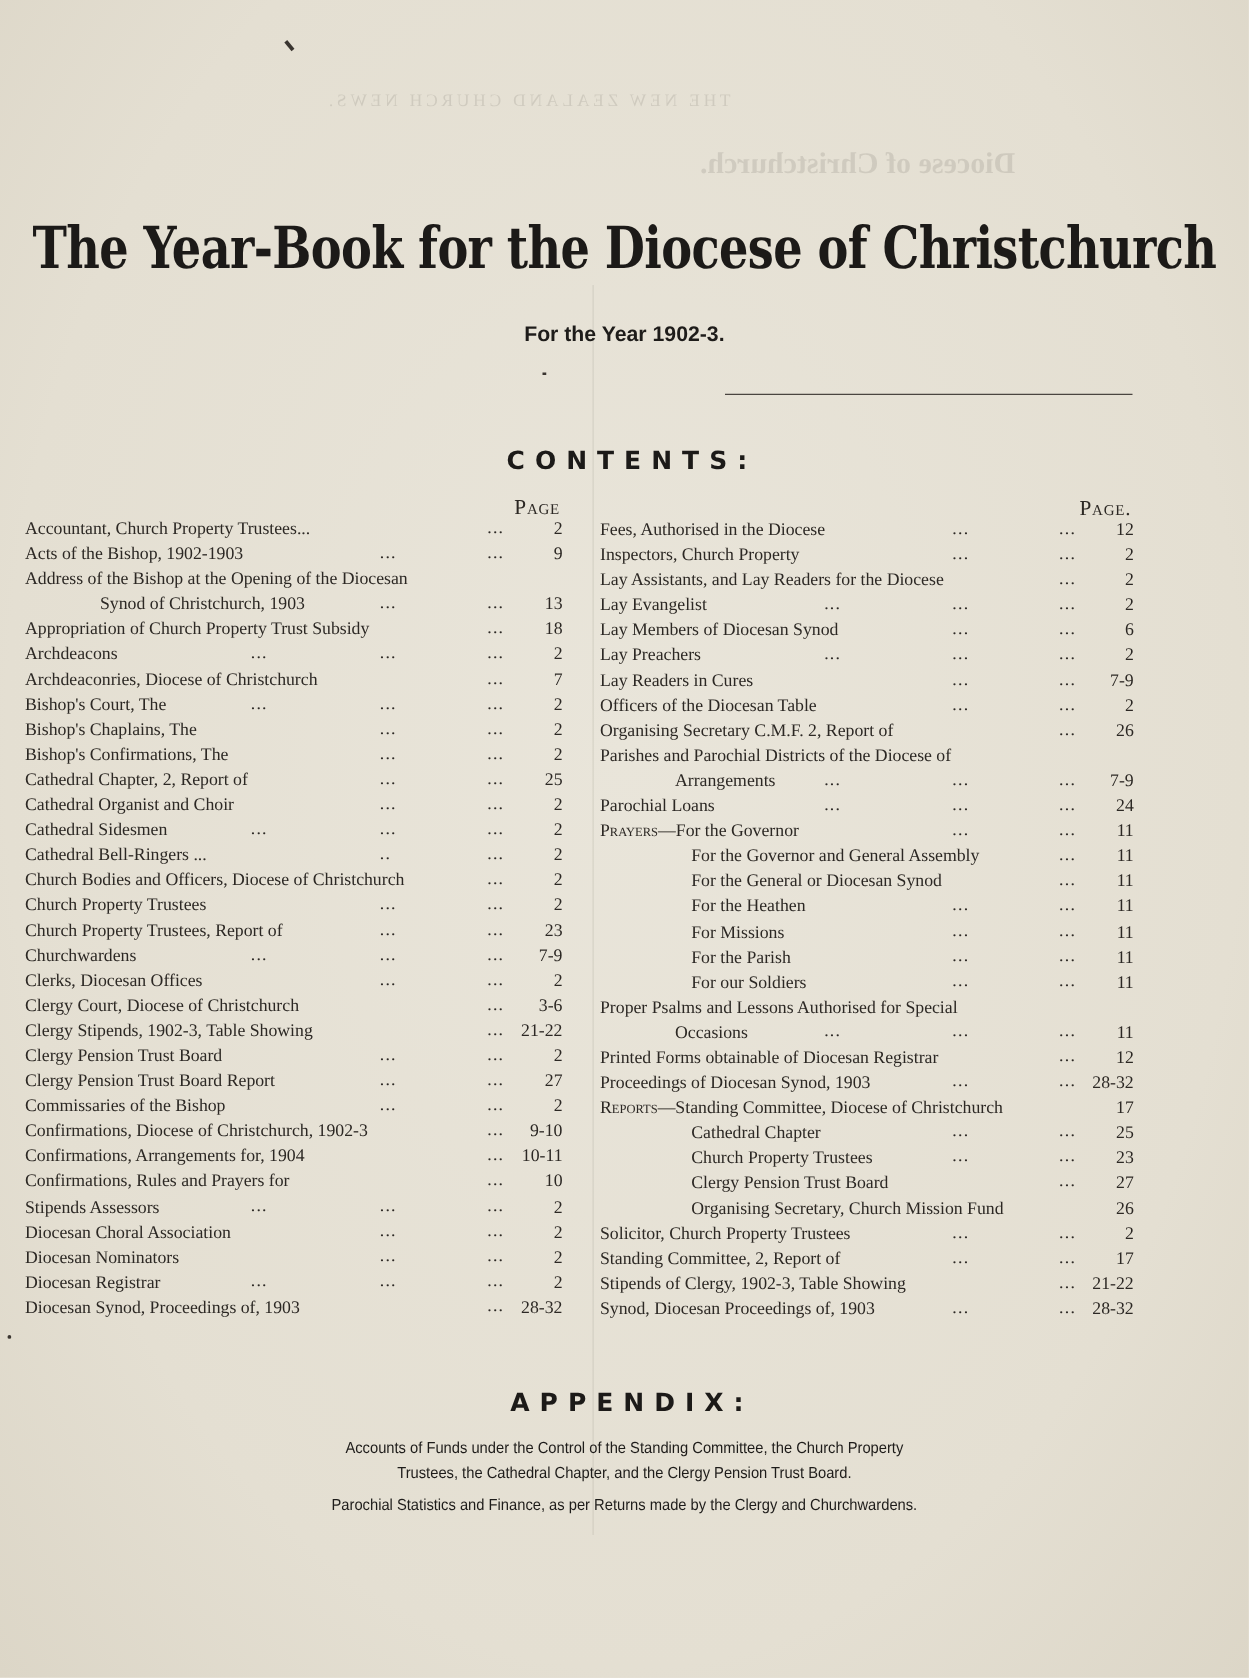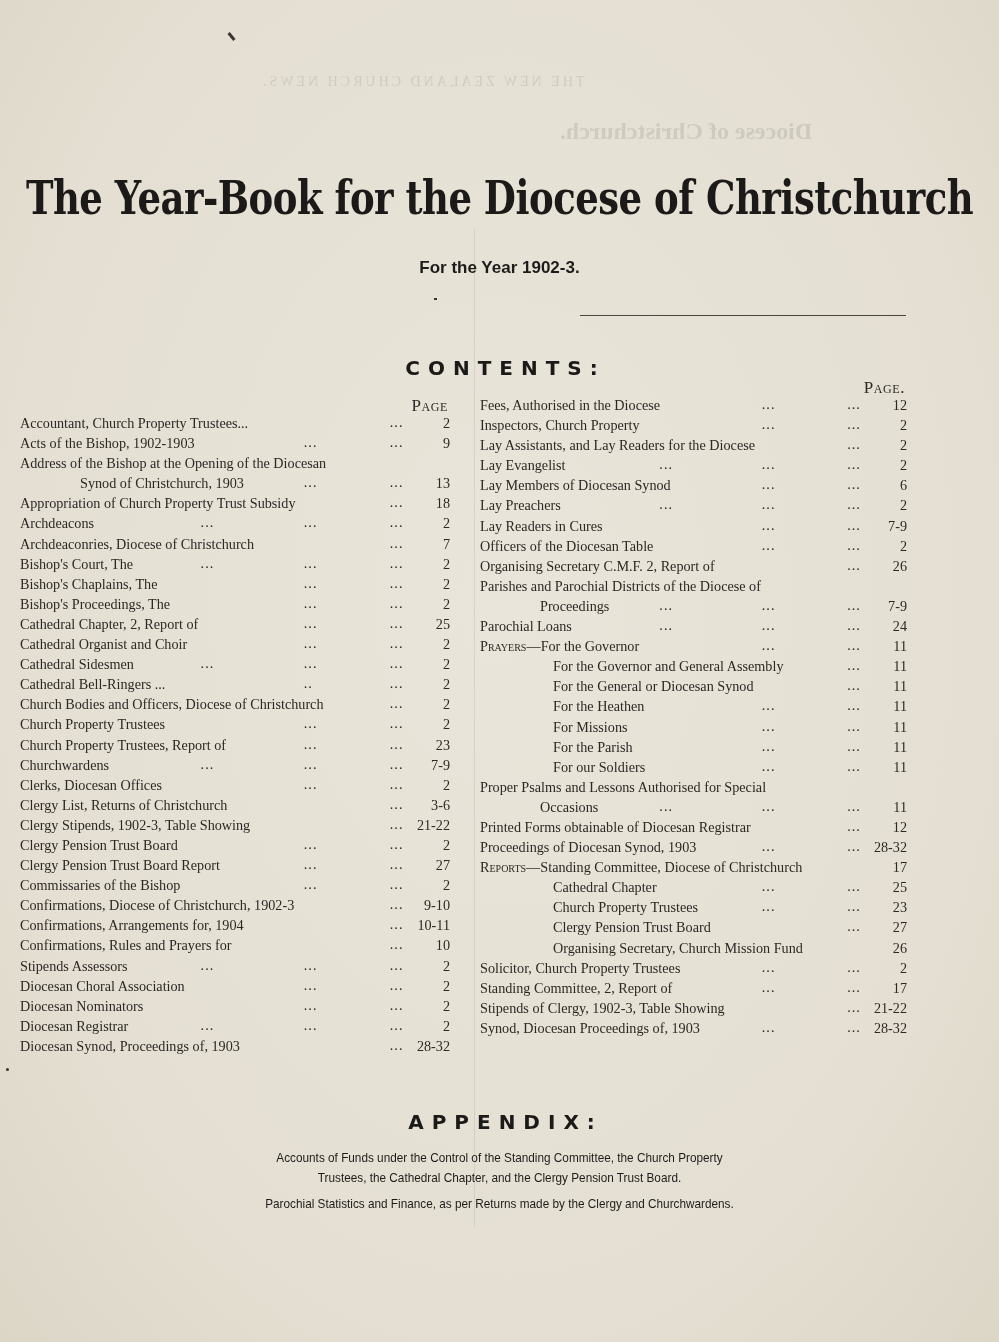--- a/index.html
+++ b/index.html
@@ -47,21 +47,21 @@
       font-family: "DejaVu Sans", sans-serif; font-weight: bold; font-size: 20px;
       letter-spacing: 8px; color: #1c1a18;
     }
     .contents-head { top: 356px; padding-left: 6px; }
     .appendix-head { top: 1110px; padding-left: 6px; }
 
     .col {
       position: absolute; font-family: "Liberation Serif", serif; font-size: 14.2px; color: #2c2824;
     }
     .col-left { left: 20px; top: 396px; width: 430px; }
-    .col-right { left: 480px; top: 378px; width: 427px; }
+    .col-right { left: 480px; top: 397px; width: 427px; }
     .page-hdr {
       height: 17px; text-align: right; font-size: 17px; letter-spacing: 0.6px;
       font-variant: small-caps; padding-right: 2px;
     }
     .entry { position: relative; height: 20.1px; line-height: 20.1px; white-space: nowrap; }
     .entry .label { position: absolute; left: 0; top: 0; }
     .entry.indent .label { left: 60px; }
     .entry.indent2 .label { left: 73px; }
     .entry .dots { position: absolute; left: 0; top: 0; width: 100%; }
     .entry .dots span { position: absolute; top: -1px; letter-spacing: 1px; }
@@ -163,21 +163,21 @@
         </div>
         <div class="entry">
           <span class="label">Bishop's Chaplains, The</span>
           <span class="dots">
             <span style="left: 66%;">...</span>
             <span style="left: 86%;">...</span>
           </span>
           <span class="num">2</span>
         </div>
         <div class="entry">
-          <span class="label">Bishop's Proceedings, The</span>
+          <span class="label">Bishop's Confirmations, The</span>
           <span class="dots">
             <span style="left: 66%;">...</span>
             <span style="left: 86%;">...</span>
           </span>
           <span class="num">2</span>
         </div>
         <div class="entry">
           <span class="label">Cathedral Chapter, 2, Report of</span>
           <span class="dots">
             <span style="left: 66%;">...</span>
@@ -244,21 +244,21 @@
         </div>
         <div class="entry">
           <span class="label">Clerks,  Diocesan Offices</span>
           <span class="dots">
             <span style="left: 66%;">...</span>
             <span style="left: 86%;">...</span>
           </span>
           <span class="num">2</span>
         </div>
         <div class="entry">
-          <span class="label">Clergy List, Returns of Christchurch</span>
+          <span class="label">Clergy Court, Diocese of Christchurch</span>
           <span class="dots">
             <span style="left: 86%;">...</span>
           </span>
           <span class="num">3-6</span>
         </div>
         <div class="entry">
           <span class="label">Clergy Stipends, 1902-3, Table Showing</span>
           <span class="dots">
             <span style="left: 86%;">...</span>
           </span>
@@ -427,21 +427,21 @@
             <span style="left: 86%;">...</span>
           </span>
           <span class="num">26</span>
         </div>
         <div class="entry">
           <span class="label">Parishes and Parochial Districts of the Diocese of</span>
           <span class="dots"></span>
           <span class="num"></span>
         </div>
         <div class="entry indent">
-          <span class="label">Proceedings</span>
+          <span class="label">Arrangements</span>
           <span class="dots">
             <span style="left: 42%;">...</span>
             <span style="left: 66%;">...</span>
             <span style="left: 86%;">...</span>
           </span>
           <span class="num">7-9</span>
         </div>
         <div class="entry">
           <span class="label">Parochial Loans</span>
           <span class="dots">

